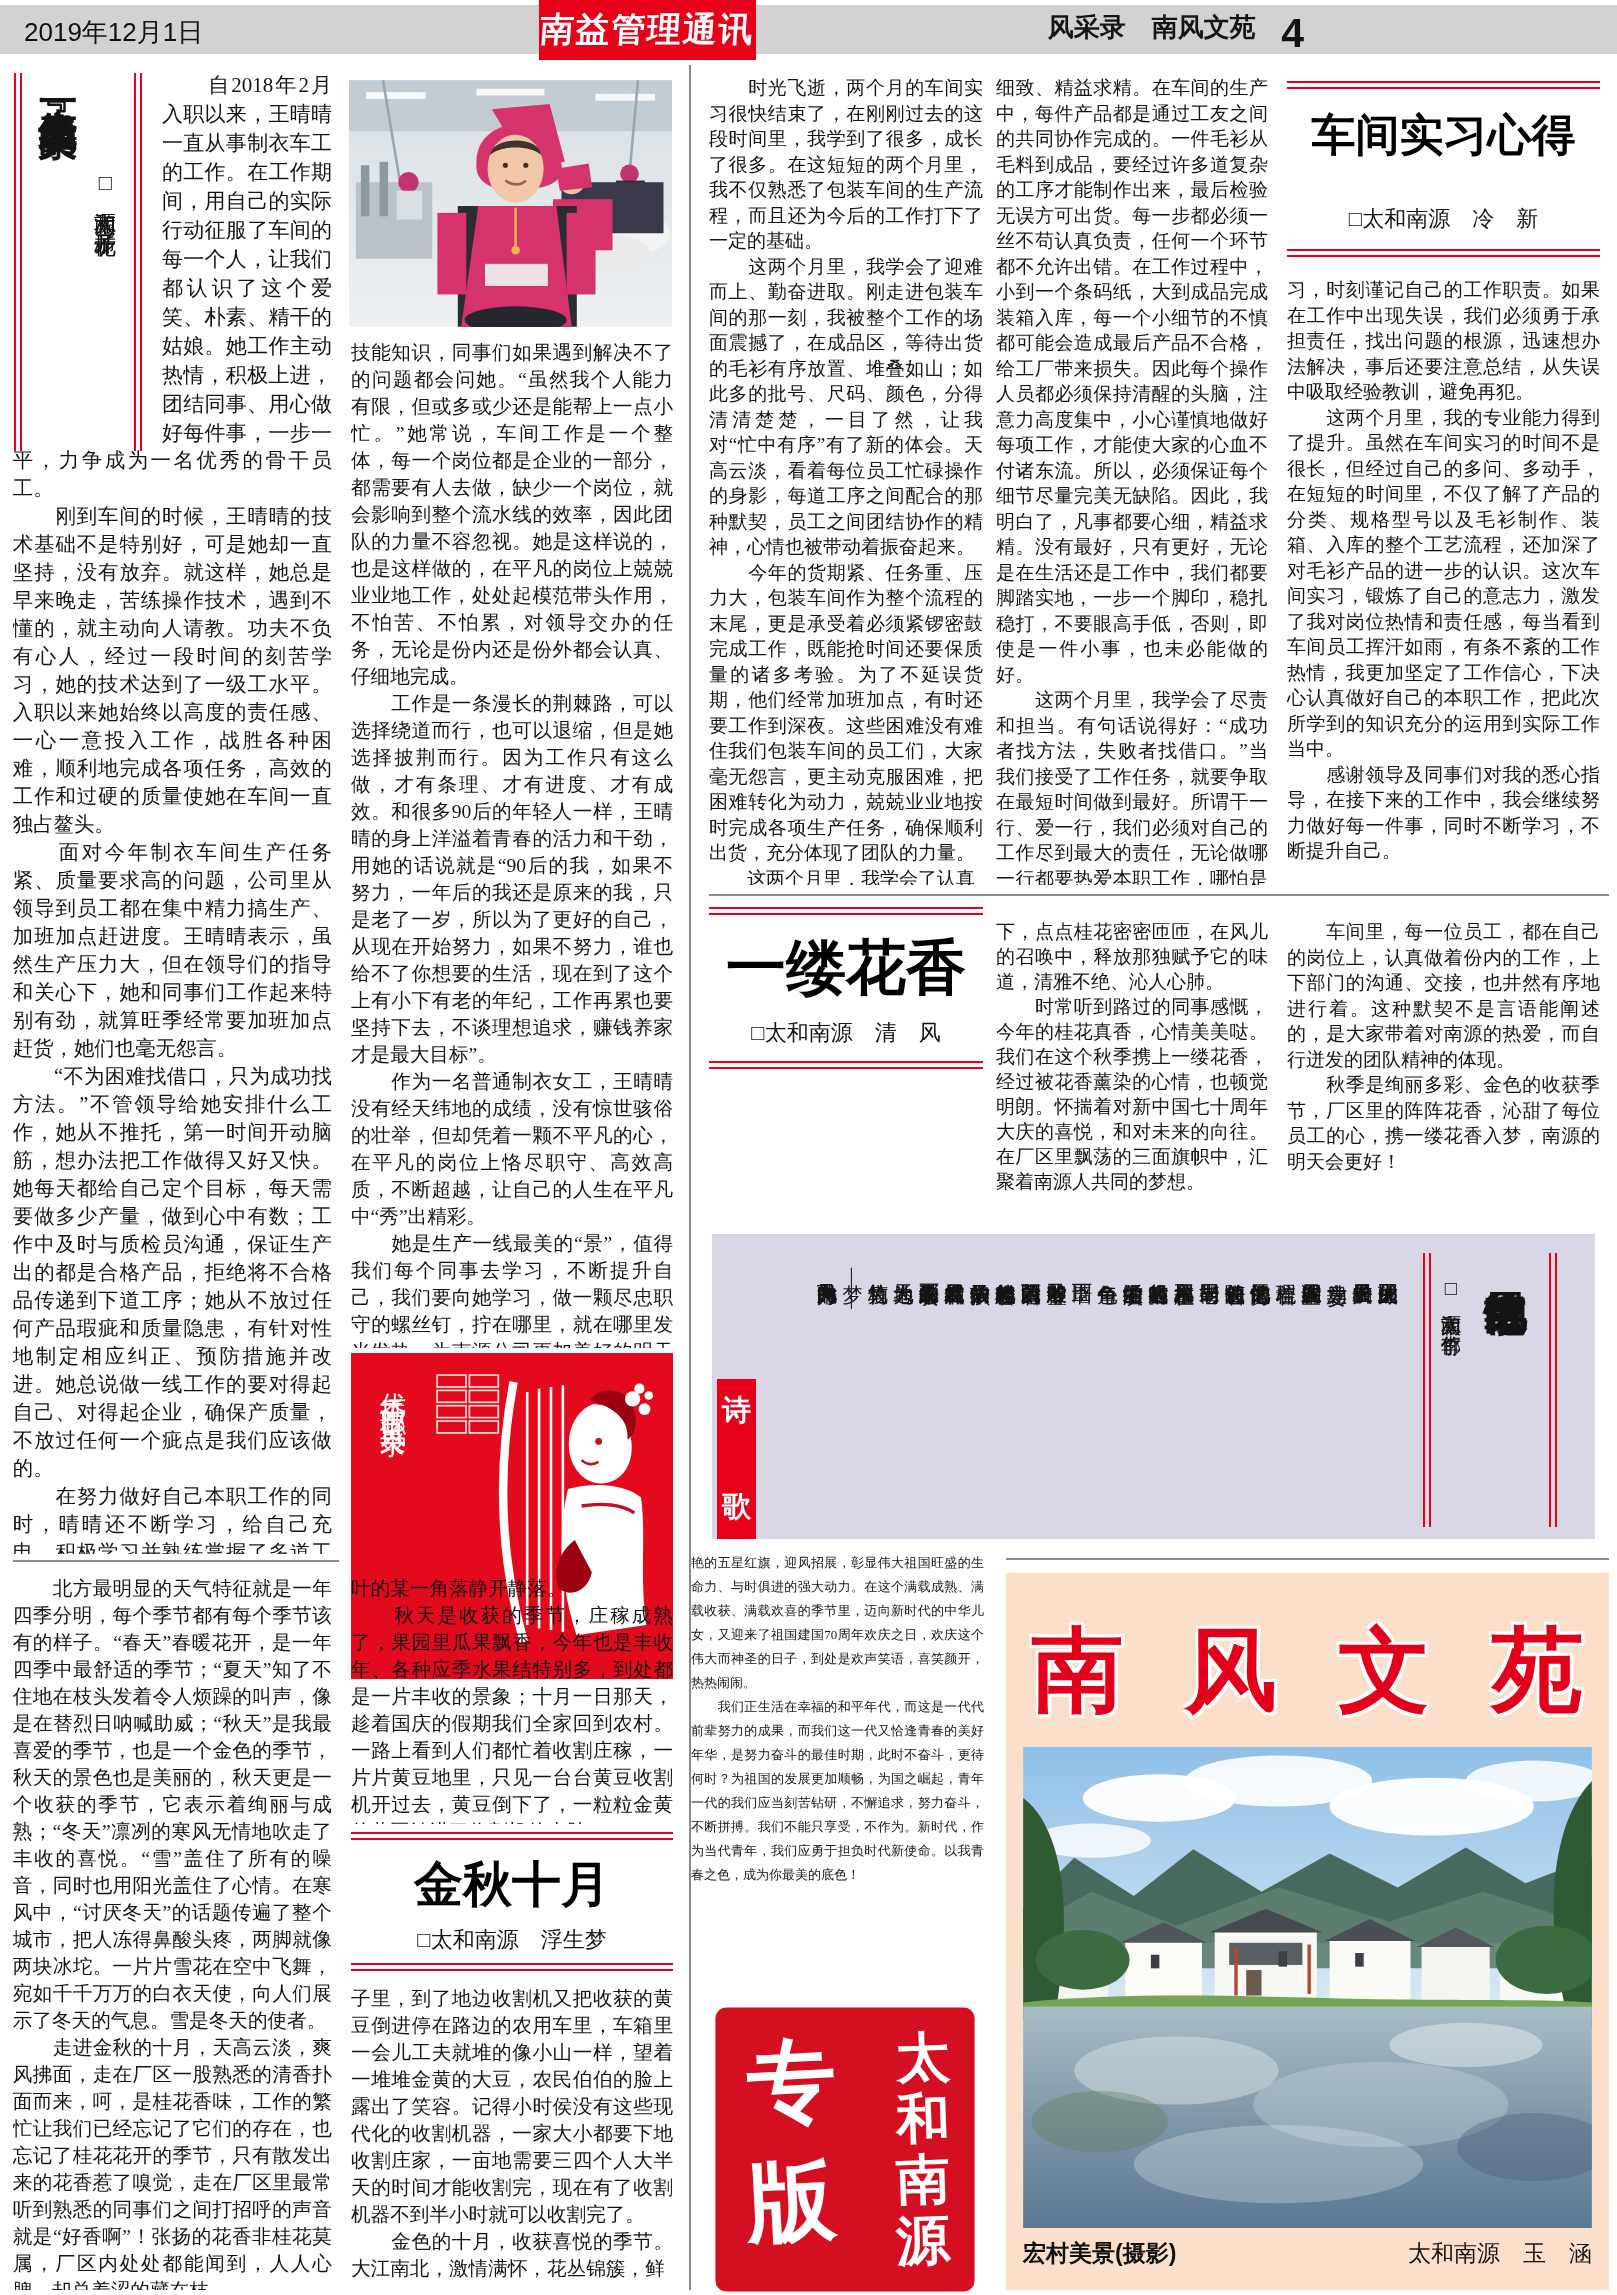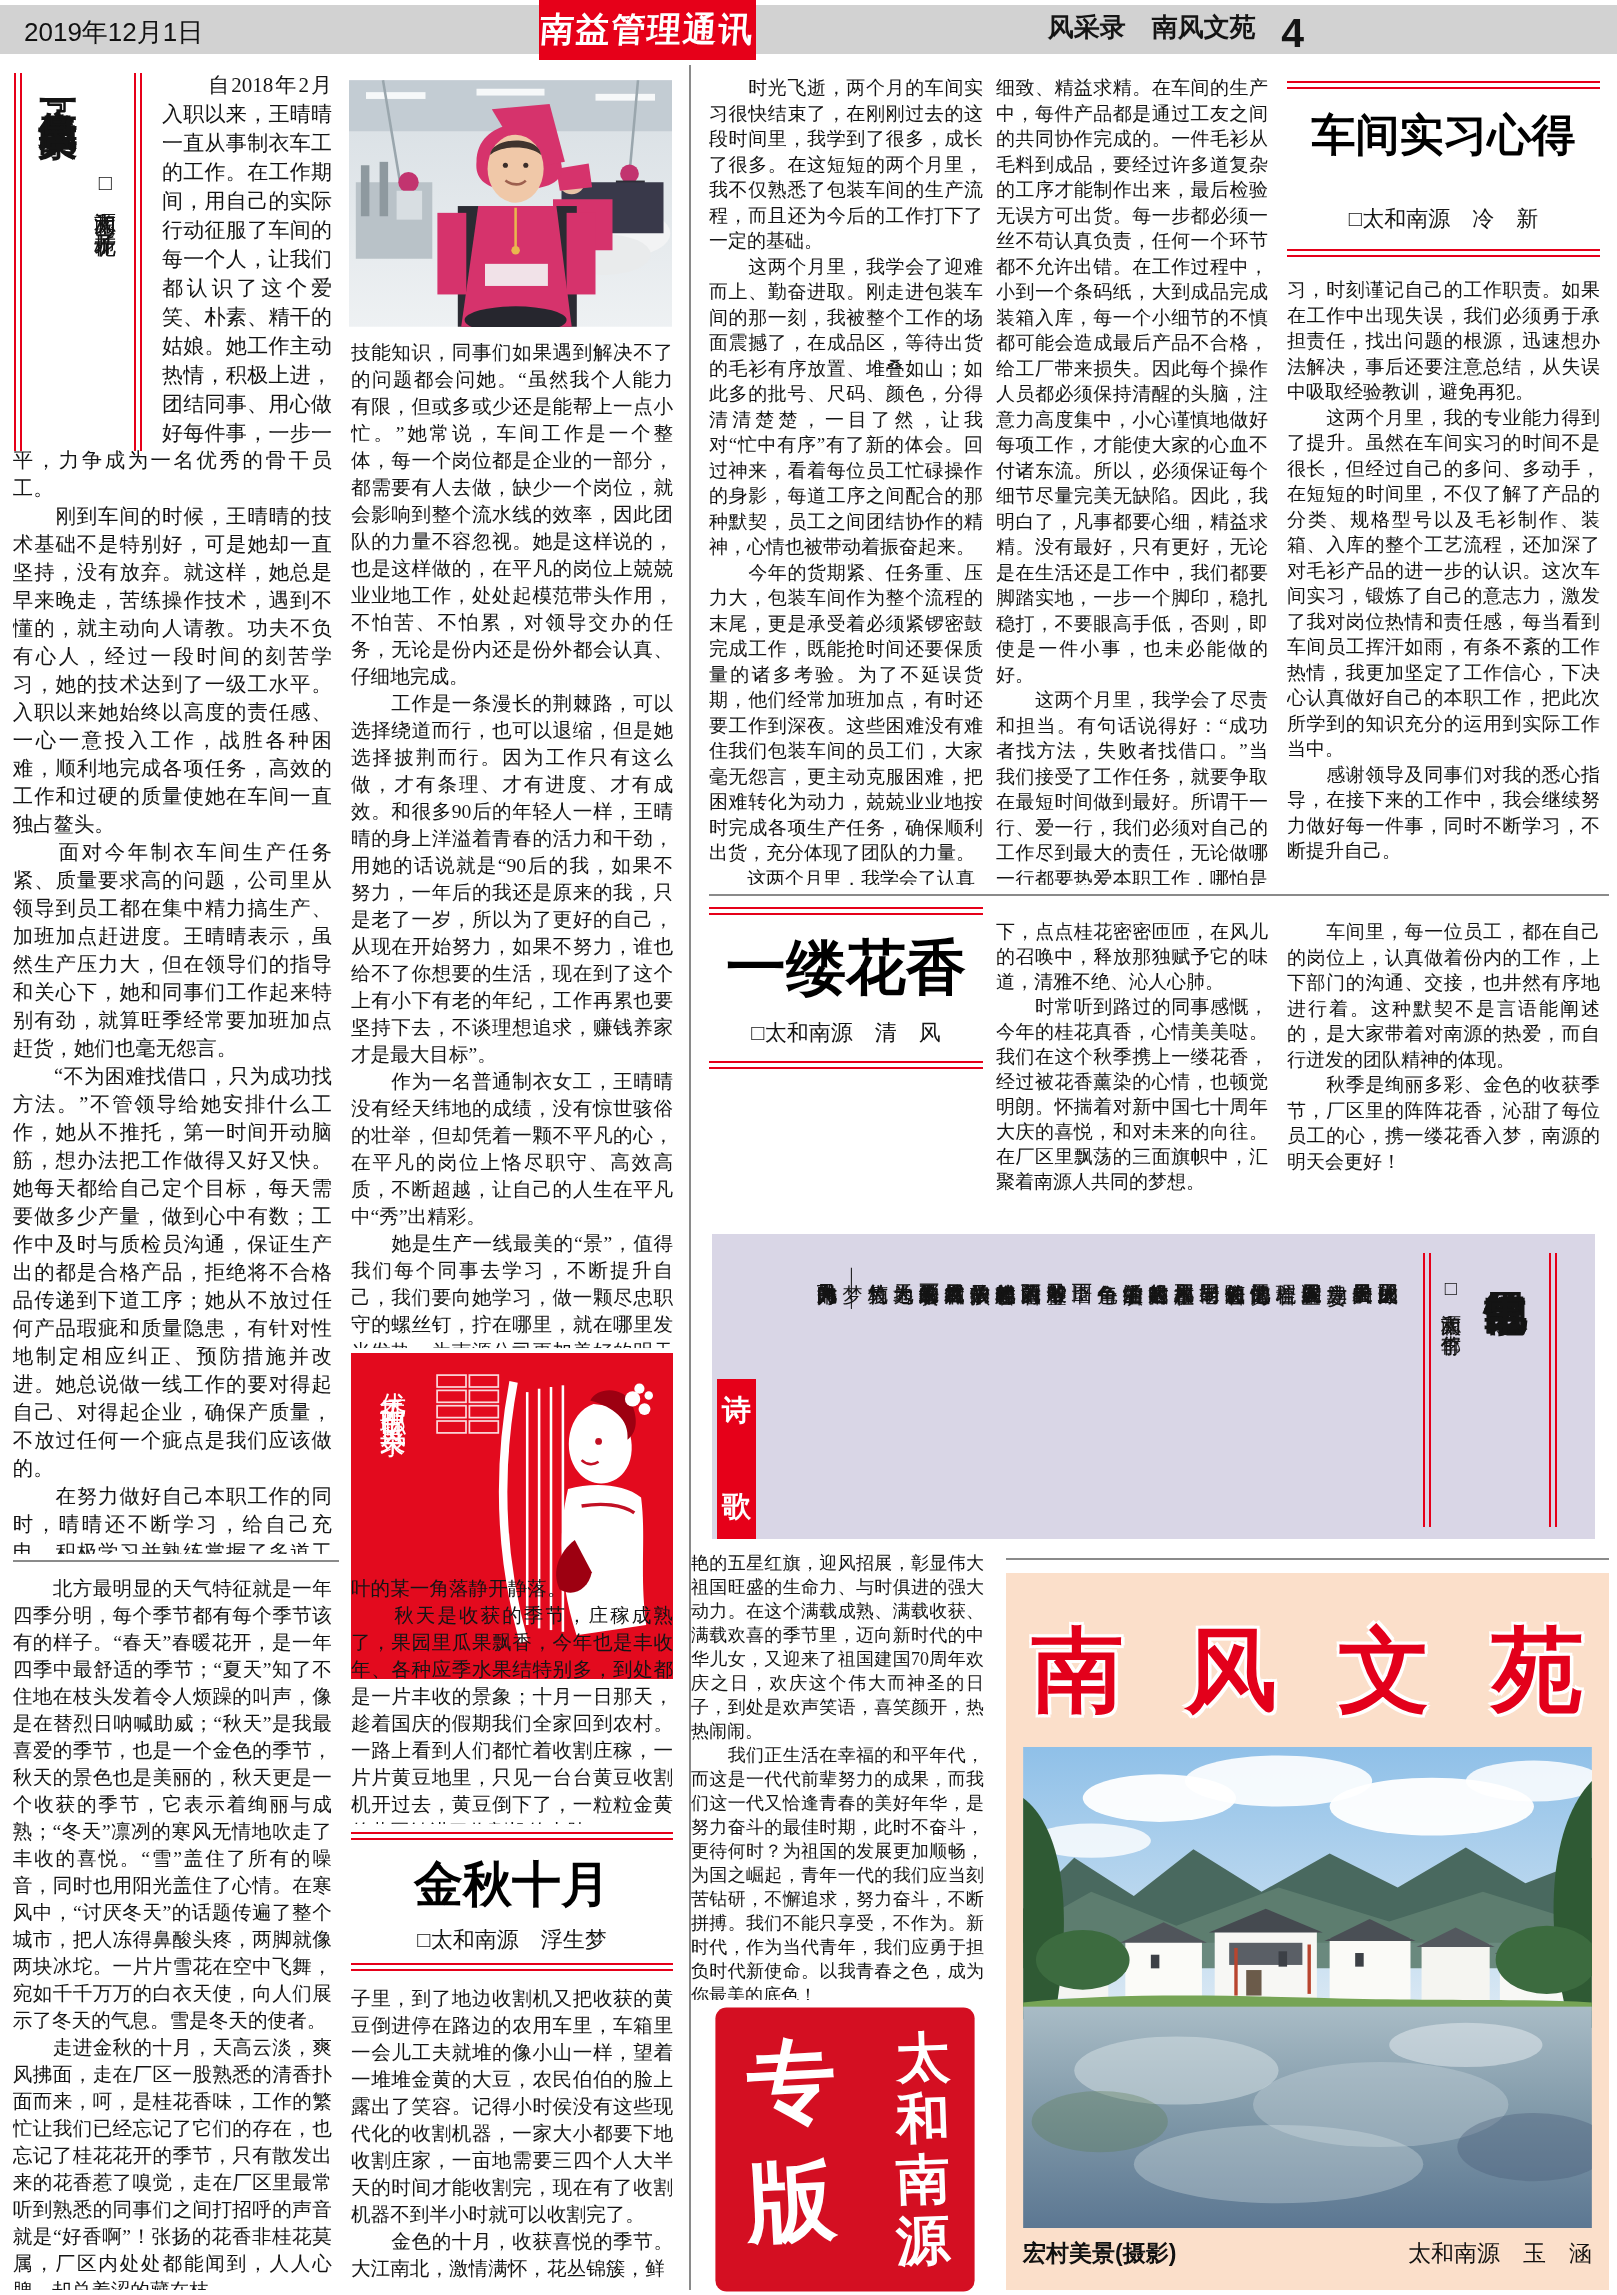--- a/index.html
+++ b/index.html
@@ -181,21 +181,21 @@
       <path d="M160,140 C190,132 226,134 246,150 C252,196 244,240 252,300 L170,312 C150,250 148,190 160,140 Z" fill="#ffffff"></path>
       <path d="M176,160 C200,156 224,158 238,168" stroke="#c21024" stroke-width="4" fill="none"></path>
       <path d="M168,200 C150,214 140,236 150,258 C166,268 184,258 188,238" fill="#9d0011"></path>
     </svg>
   </div>
 
   <div class="abs hline" style="left:12.8px;top:1560px;width:326px;height:1.7px;"></div>
 
   <div class="col f22" style="left:709px;top:75px;width:274px;height:810px;">
       <p>　　时光飞逝，两个月的车间实习很快结束了，在刚刚过去的这段时间里，我学到了很多，成长了很多。在这短短的两个月里，我不仅熟悉了包装车间的生产流程，而且还为今后的工作打下了一定的基础。</p>
-      <p>　　这两个月里，我学会了迎难而上、勤奋进取。刚走进包装车间的那一刻，我被整个工作的场面震撼了，在成品区，等待出货的毛衫有序放置、堆叠如山；如此多的批号、尺码、颜色，分得清清楚楚，一目了然，让我对“忙中有序”有了新的体会。回过神来，看着每位员工忙碌操作的身影，每道工序之间配合的那种默契，员工之间团结协作的精神，心情也被带动着振奋起来。</p>
+      <p>　　这两个月里，我学会了迎难而上、勤奋进取。刚走进包装车间的那一刻，我被整个工作的场面震撼了，在成品区，等待出货的毛衫有序放置、堆叠如山；如此多的批号、尺码、颜色，分得清清楚楚，一目了然，让我对“忙中有序”有了新的体会。天高云淡，看着每位员工忙碌操作的身影，每道工序之间配合的那种默契，员工之间团结协作的精神，心情也被带动着振奋起来。</p>
       <p>　　今年的货期紧、任务重、压力大，包装车间作为整个流程的末尾，更是承受着必须紧锣密鼓完成工作，既能抢时间还要保质量的诸多考验。为了不延误货期，他们经常加班加点，有时还要工作到深夜。这些困难没有难住我们包装车间的员工们，大家毫无怨言，更主动克服困难，把困难转化为动力，兢兢业业地按时完成各项生产任务，确保顺利出货，充分体现了团队的力量。</p>
       <p>　　这两个月里，我学会了认真</p>
     </div>
   <div class="col f22" style="left:996px;top:75px;width:272px;height:810px;">
       <p>细致、精益求精。在车间的生产中，每件产品都是通过工友之间的共同协作完成的。一件毛衫从毛料到成品，要经过许多道复杂的工序才能制作出来，最后检验无误方可出货。每一步都必须一丝不苟认真负责，任何一个环节都不允许出错。在工作过程中，小到一个条码纸，大到成品完成装箱入库，每一个小细节的不慎都可能会造成最后产品不合格，给工厂带来损失。因此每个操作人员都必须保持清醒的头脑，注意力高度集中，小心谨慎地做好每项工作，才能使大家的心血不付诸东流。所以，必须保证每个细节尽量完美无缺陷。因此，我明白了，凡事都要心细，精益求精。没有最好，只有更好，无论是在生活还是工作中，我们都要脚踏实地，一步一个脚印，稳扎稳打，不要眼高手低，否则，即使是一件小事，也未必能做的好。</p>
       <p>　　这两个月里，我学会了尽责和担当。有句话说得好：“成功者找方法，失败者找借口。”当我们接受了工作任务，就要争取在最短时间做到最好。所谓干一行、爱一行，我们必须对自己的工作尽到最大的责任，无论做哪一行都要热爱本职工作，哪怕是自己不擅长的领域，也要努力去学</p>
     </div>
   <div class="abs drule" style="left:1287px;top:81px;width:313px;"></div>
   <div class="htitle" style="left:1287px;top:106px;width:313px;font-size:44px;">车间实习心得</div>
   <div class="byline" style="left:1287px;top:204px;width:313px;">□太和南源　冷　新</div>
@@ -265,21 +265,21 @@
       <p>　　秋天是收获的季节，庄稼成熟了，果园里瓜果飘香，今年也是丰收年、各种应季水果结特别多，到处都是一片丰收的景象；十月一日那天，趁着国庆的假期我们全家回到农村。一路上看到人们都忙着收割庄稼，一片片黄豆地里，只见一台台黄豆收割机开过去，黄豆倒下了，一粒粒金黄的黄豆钻进了收割机的大肚</p>
     </div>
   <div class="abs drule" style="left:351px;top:1832px;width:322px;"></div>
   <div class="htitle" style="left:351px;top:1852px;width:322px;font-size:49px;">金秋十月</div>
   <div class="byline" style="left:351px;top:1925px;width:322px;">□太和南源　浮生梦</div>
   <div class="abs drule" style="left:351px;top:1963px;width:322px;"></div>
   <div class="col f23" style="left:351px;top:1985px;width:322px;height:305px;">
       <p>子里，到了地边收割机又把收获的黄豆倒进停在路边的农用车里，车箱里一会儿工夫就堆的像小山一样，望着一堆堆金黄的大豆，农民伯伯的脸上露出了笑容。记得小时侯没有这些现代化的收割机器，一家大小都要下地收割庄家，一亩地需要三四个人大半天的时间才能收割完，现在有了收割机器不到半小时就可以收割完了。</p>
       <p>　　金色的十月，收获喜悦的季节。大江南北，激情满怀，花丛锦簇，鲜</p>
     </div>
-  <div class="col f22" style="left:691px;top:1551px;width:293px;height:449px;font-size:18px;line-height:24px;">
+  <div class="col f22" style="left:691px;top:1551px;width:293px;height:449px;font-size:13px;line-height:24px;">
       <p>艳的五星红旗，迎风招展，彰显伟大祖国旺盛的生命力、与时俱进的强大动力。在这个满载成熟、满载收获、满载欢喜的季节里，迈向新时代的中华儿女，又迎来了祖国建国70周年欢庆之日，欢庆这个伟大而神圣的日子，到处是欢声笑语，喜笑颜开，热热闹闹。</p>
       <p>　　我们正生活在幸福的和平年代，而这是一代代前辈努力的成果，而我们这一代又恰逢青春的美好年华，是努力奋斗的最佳时期，此时不奋斗，更待何时？为祖国的发展更加顺畅，为国之崛起，青年一代的我们应当刻苦钻研，不懈追求，努力奋斗，不断拼搏。我们不能只享受，不作为。新时代，作为当代青年，我们应勇于担负时代新使命。以我青春之色，成为你最美的底色！</p>
     </div>
 
   <div class="stamp">
     <div class="zl">
       <span>专</span>
       <span>版</span>
     </div>
     <div class="zr">

